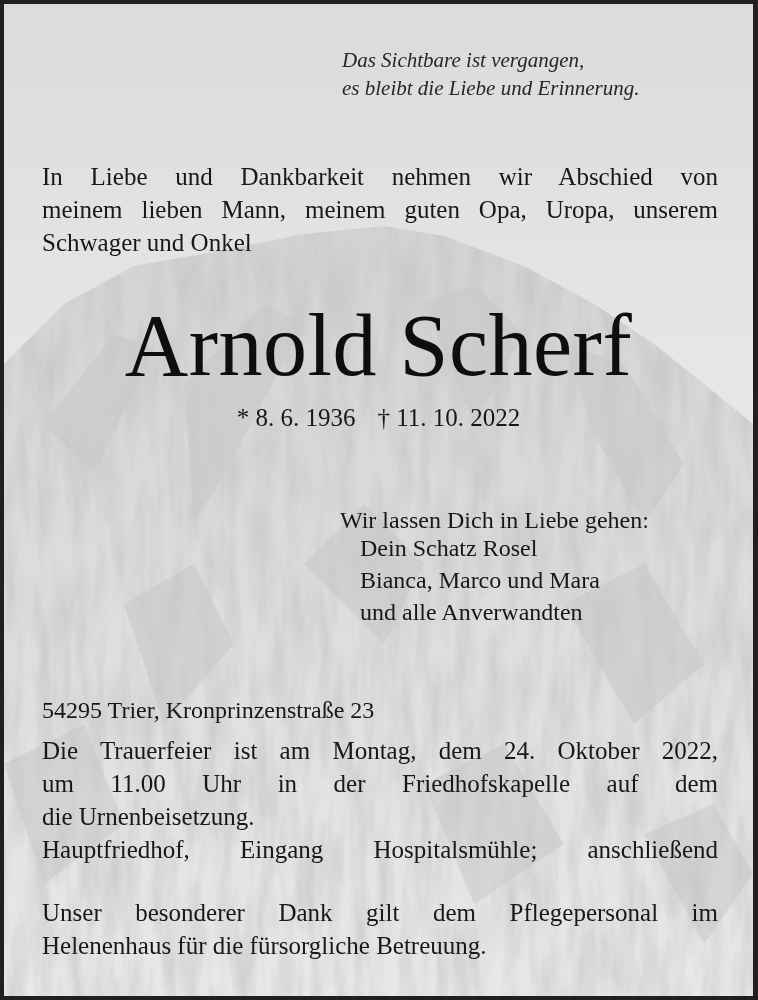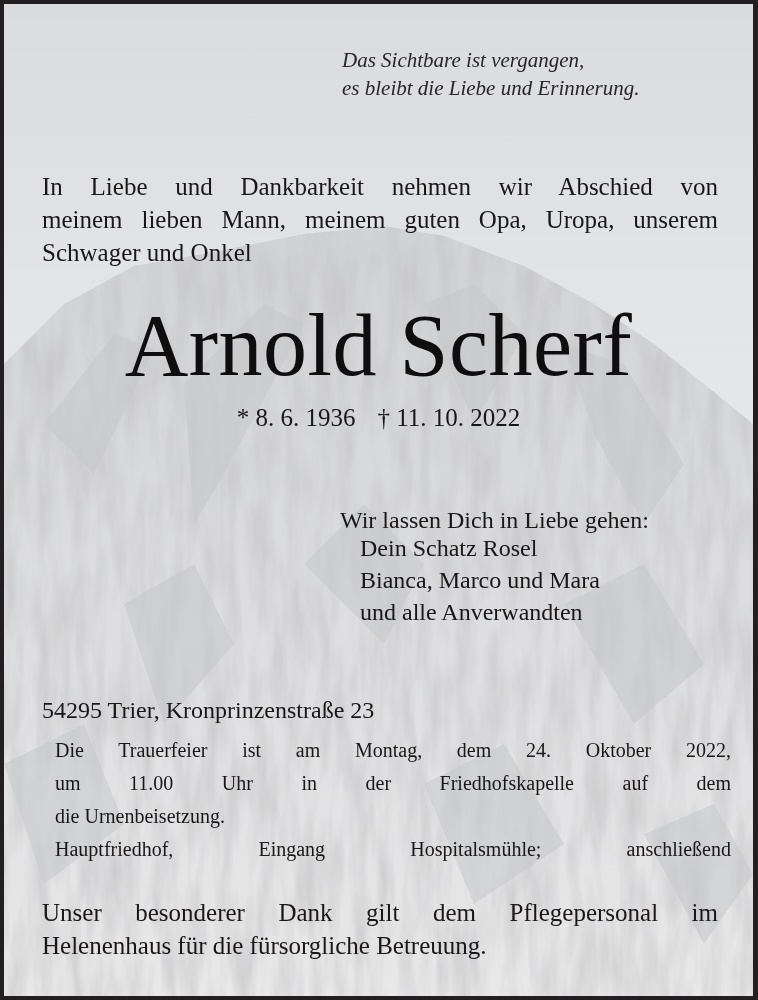--- a/index.html
+++ b/index.html
@@ -18,38 +18,38 @@
   .mountain {
     position: absolute; inset: 0;
   }
   .txt { position: absolute; white-space: nowrap; }
   .motto {
     left: 338px; top: 42px; font-style: italic; font-size: 21px; line-height: 28px;
     color: #2a2627;
   }
   .intro {
     left: 38px; top: 156px; width: 676px; font-size: 25px; line-height: 33px;
-    white-space: normal; text-align: justify; text-align-last: left; margin-top: 10px;
+    white-space: normal; text-align: justify; text-align-last: left;
   }
   .intro .ln { display: block; text-align: justify; text-align-last: justify; }
   .intro .ln.last { text-align-last: left; }
   .name {
     left: 0; width: 749px; top: 292px; text-align: center;
     font-size: 88px; line-height: 100px; letter-spacing: 0.5px; color: #0f0d0e;
   }
   .dates {
     left: 0; width: 749px; top: 398px; text-align: center; font-size: 25px; line-height: 32px;
   }
   .dates .gap { display: inline-block; width: 22px; }
   .farewell { left: 336px; top: 480px; font-size: 24px; line-height: 32px; margin-top: 20px; }
   .family { left: 336px; top: 528px; font-size: 24px; line-height: 32px; }
   .family .ln { display: block; margin-left: 20px; }
   .address { left: 38px; top: 690px; font-size: 24px; line-height: 32px; }
   .service {
-    left: 51px; top: 730px; width: 676px; font-size: 20px; line-height: 33px; white-space: normal;
+    left: 38px; top: 730px; width: 676px; font-size: 25px; line-height: 33px; white-space: normal;
   }
   .service .ln, .thanks .ln { display: block; text-align: justify; text-align-last: justify; }
   .service .ln.last, .thanks .ln.last { text-align-last: left; }
   .thanks {
     left: 38px; top: 892px; width: 676px; font-size: 25px; line-height: 33px; white-space: normal;
   }
 </style>
 </head>
 <body>
 

